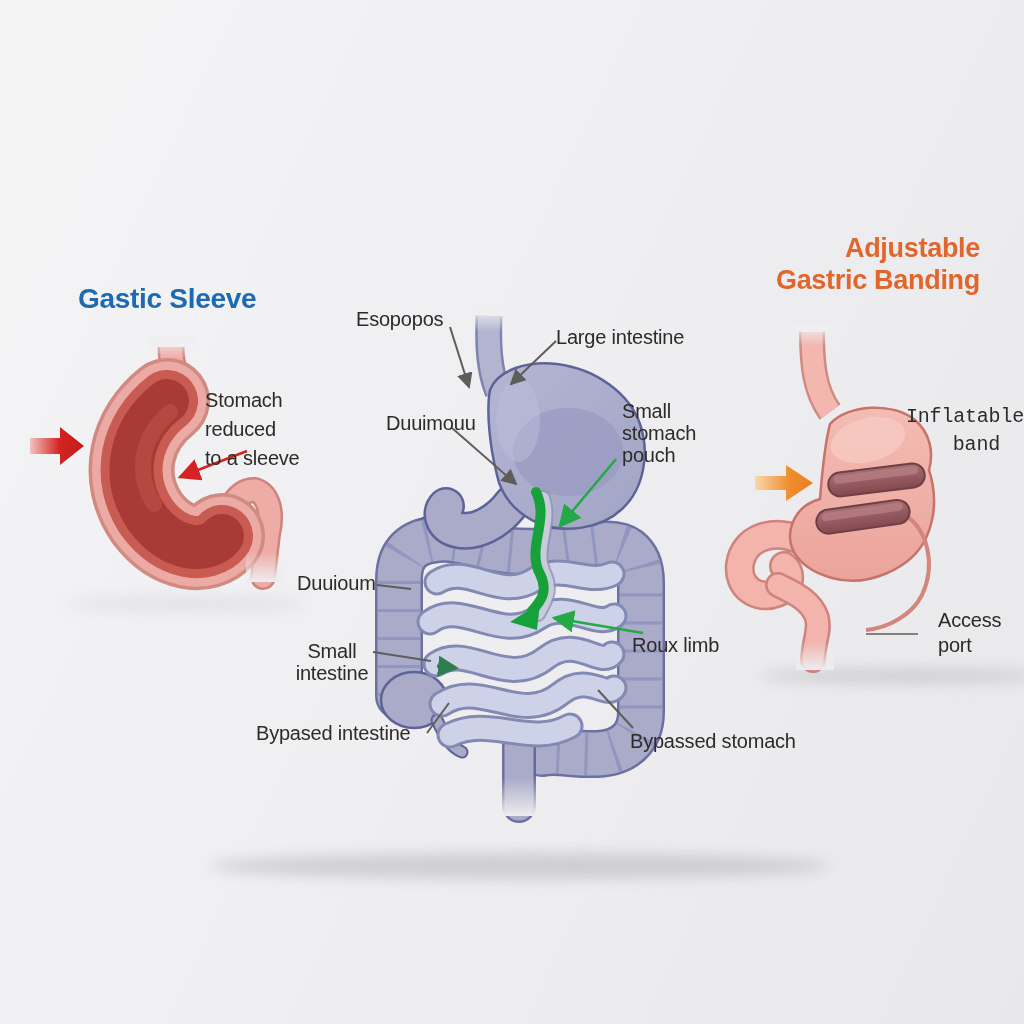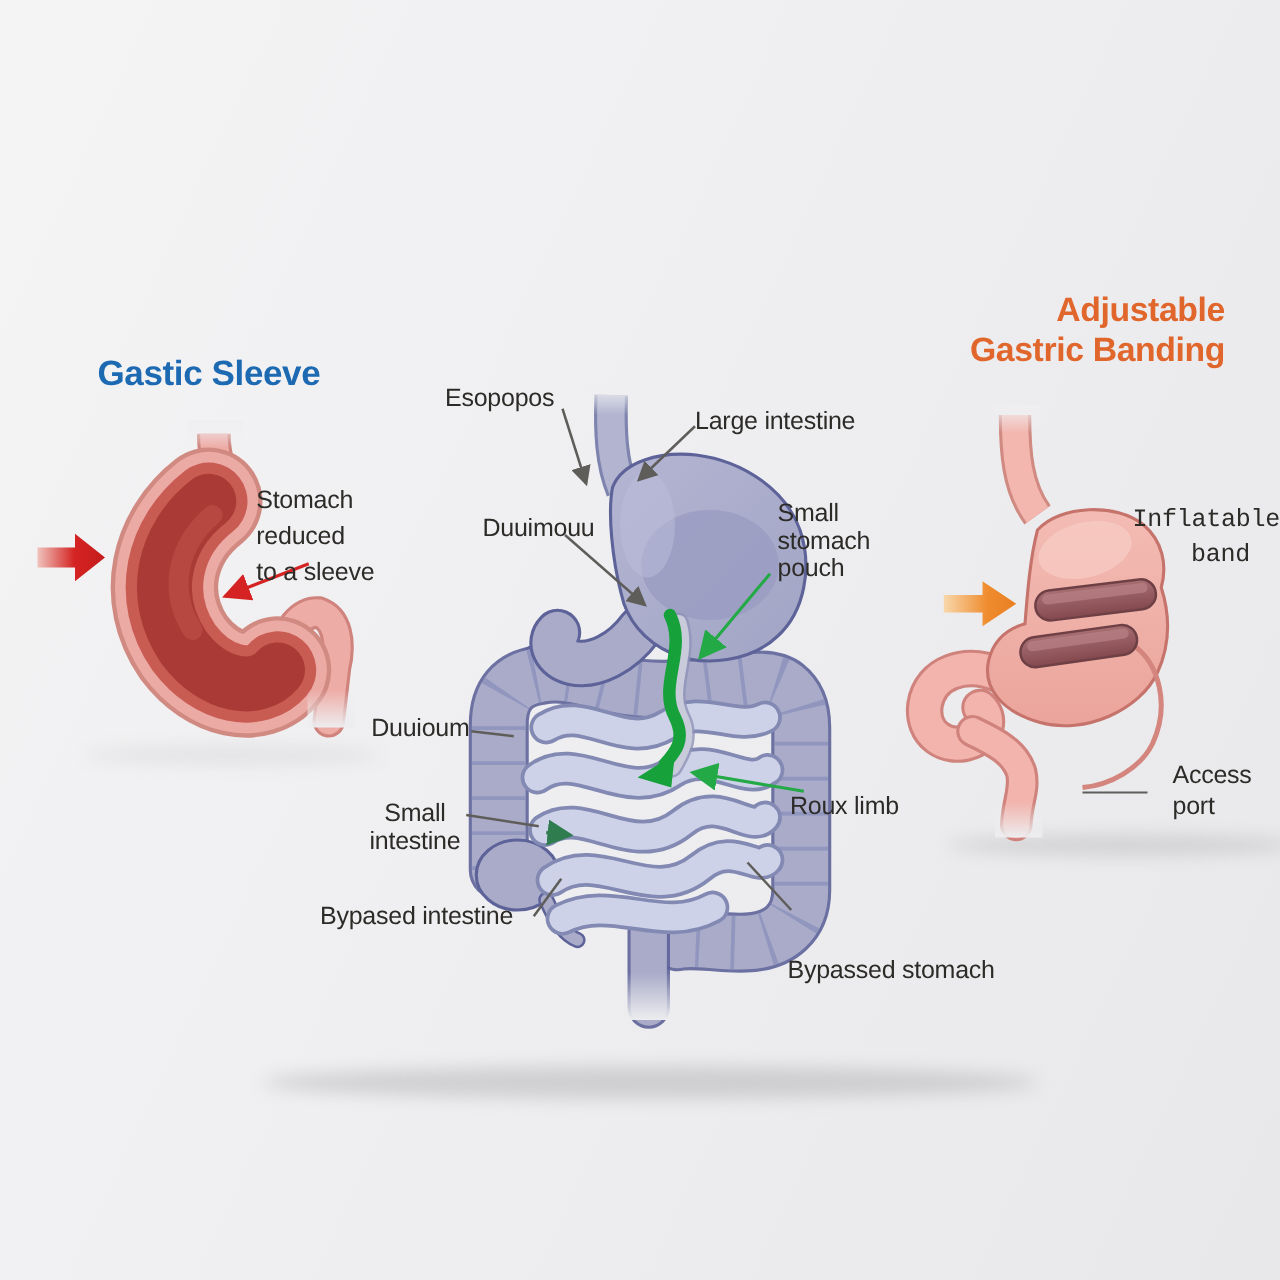--- a/index.html
+++ b/index.html
@@ -230,20 +230,20 @@
   <div class="lbl" style="left:556px;top:326px;text-align:right;">Large intestine</div>
   <div class="lbl" style="left:386px;top:412px;">Duuimouu</div>
   <div class="lbl" style="left:622px;top:400px;line-height:22px;">Small
 stomach
 pouch</div>
   <div class="lbl" style="left:297px;top:572px;">Duuioum</div>
   <div class="lbl" style="left:290px;top:640px;width:84px;text-align:center;line-height:22px;">Small
 intestine</div>
   <div class="lbl" style="left:256px;top:722px;">Bypased intestine</div>
   <div class="lbl" style="left:632px;top:634px;">Roux limb</div>
-  <div class="lbl" style="left:630px;top:730px;margin-top:35px;">Bypassed stomach</div>
+  <div class="lbl" style="left:630px;top:730px;">Bypassed stomach</div>
 
   <div class="lbl" style="left:906px;top:403px;width:94px;text-align:right;line-height:28px;font-family:Liberation Mono, monospace;">Inflatable
 band</div>
   <div class="lbl" style="left:938px;top:592px;line-height:25px;margin-top:16px;">Access
 port</div>
 
 </div>
 
 </body></html>

